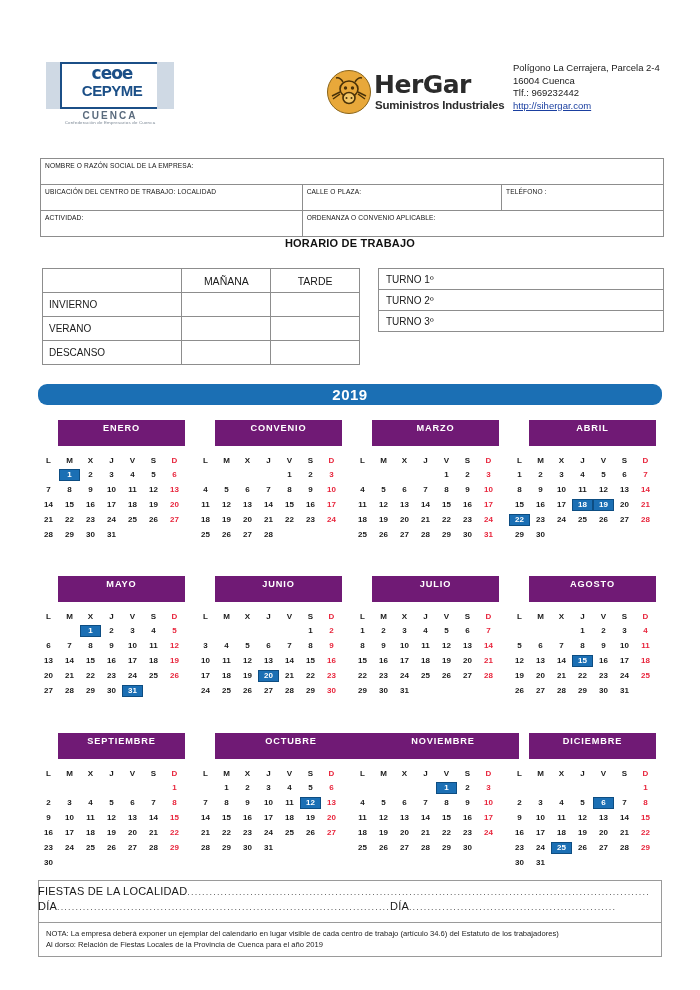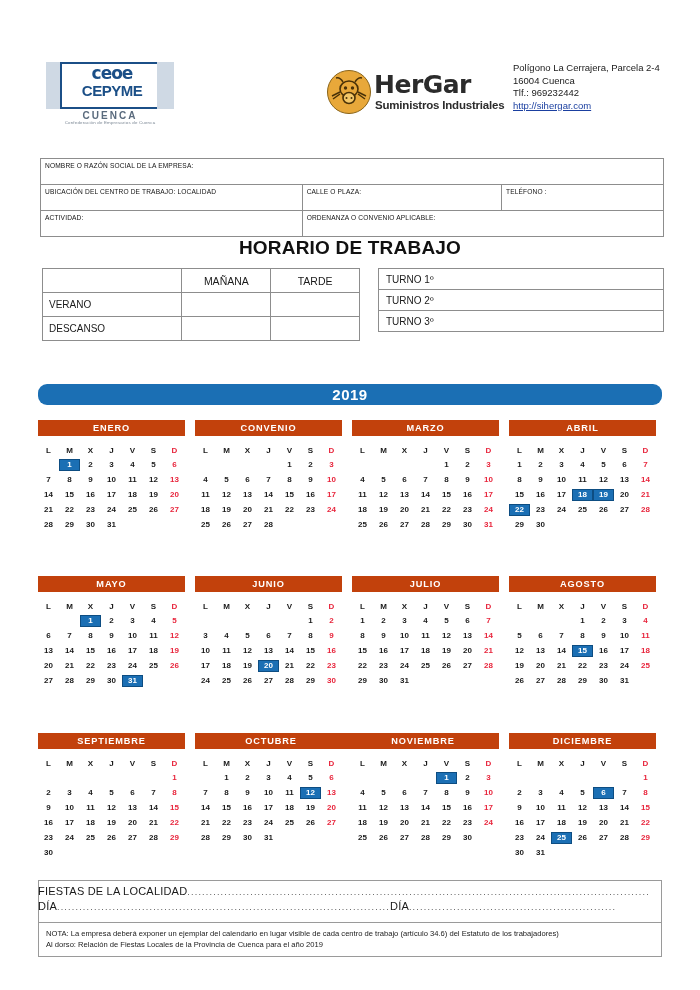--- a/index.html
+++ b/index.html
@@ -90,21 +90,21 @@
     padding:3px 4px 0 4px;
     vertical-align:top;
     height:18px;
     letter-spacing:.15px;
   }
   .formtable tr.tall td{height:22px;}
 
   
   .horario-title{
     position:absolute;left:0;top:237px;width:700px;text-align:center;
-    font-size:19px;font-weight:bold;letter-spacing:.2px;color:#111;
+    font-size:11px;font-weight:bold;letter-spacing:.2px;color:#111;
   }
   .htable{
     position:absolute;left:42px;top:268px;width:318px;
     border-collapse:collapse;
   }
   .htable td{
     border:1px solid #8d8d8d;
     height:23px;font-size:10px;padding:0 6px;color:#1a1a1a;
   }
   .htable td.hcenter{text-align:center;font-size:10.5px;}
@@ -130,22 +130,22 @@
 
   
   .cal-row{position:absolute;left:38px;width:624px;}
   .row1{top:420px;}
   .row2{top:576px;}
   .row3{top:733px;}
 
   .months{display:flex;gap:10px;}
   .month{width:147px;}
   .mhead{
-    height:16px;line-height:16px;background:#c2410c;color:#fff;
-    text-align:center;font-size:9.2px;font-weight:bold;letter-spacing:.9px;
+    height:26px;line-height:16px;background:#701a75;color:#fff;
+    text-align:center;font-size:9.2px;font-weight:bold;letter-spacing:.9px;margin-left:20px;
   }
   
   .mhead.wide{width:304px;display:flex;}
   .mhead.wide span{flex:1;text-align:center;}
 
   .mgrid{
     margin-top:9px;
     display:grid;grid-template-columns:repeat(7,1fr);
     row-gap:3px;
   }
@@ -260,20 +260,25 @@
     <colgroup>
         <col class="c1">
         <col class="c2">
         <col class="c3">
       </colgroup>
     <tbody>
         <tr>
       <td></td>
       <td class="hcenter">MAÑANA</td>
       <td class="hcenter">TARDE</td>
+    </tr>
+    <tr>
+      <td>INVIERNO</td>
+      <td></td>
+      <td></td>
     </tr>
     <tr>
       <td>VERANO</td>
       <td></td>
       <td></td>
     </tr>
     <tr>
       <td>DESCANSO</td>
       <td></td>
       <td></td>

